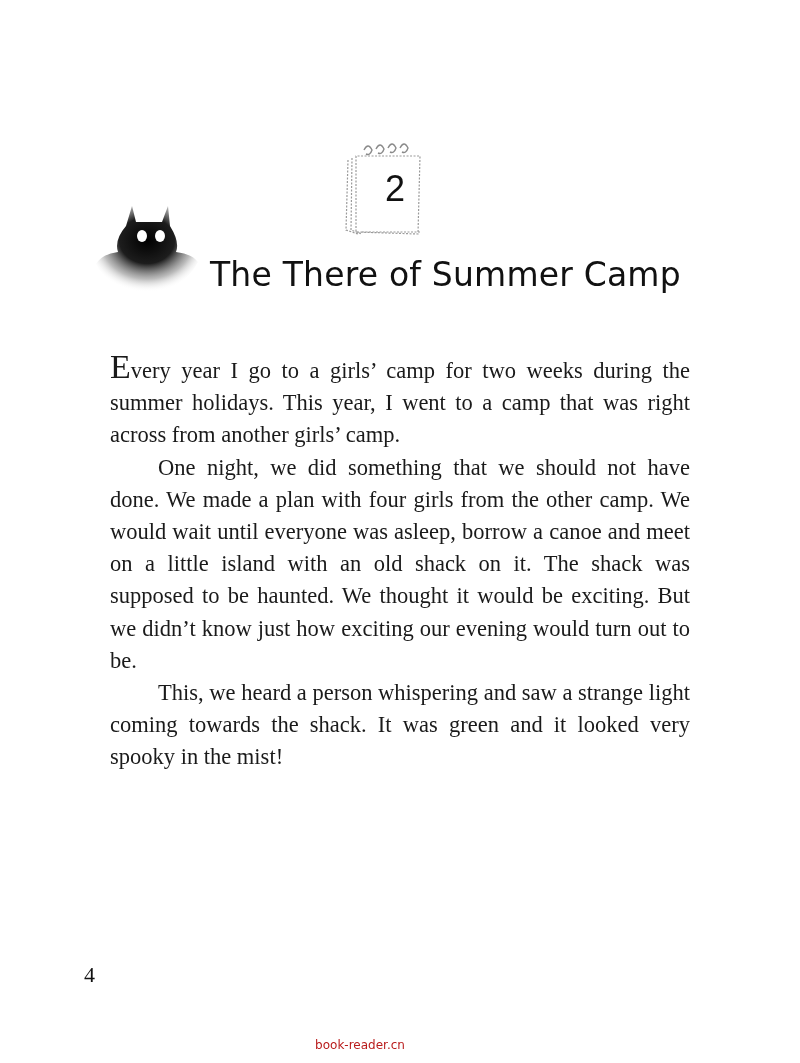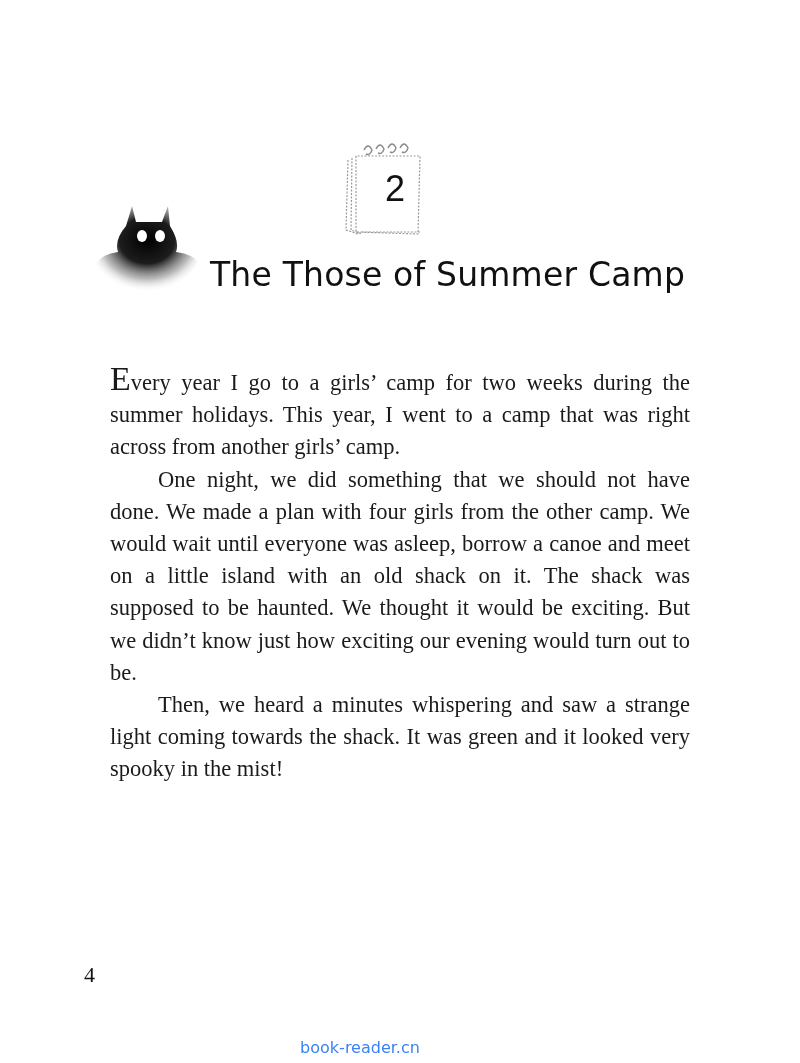--- a/index.html
+++ b/index.html
@@ -21,30 +21,30 @@
       font-family: "DejaVu Sans", sans-serif; font-size: 33px; color: #111;
       letter-spacing: 0.2px; white-space: nowrap;
     }
 
     .body-text {
       position: absolute; left: 110px; top: 355px; width: 580px;
       font-family: "Liberation Serif", serif; font-size: 22.5px; line-height: 32.2px;
       color: #1a1a1a; text-align: justify;
     }
     .para { margin: 0; text-indent: 48px; }
-    .para.first { text-indent: 0; margin-top: 12px; }
+    .para.first { text-indent: 0; }
     .dropcap { font-size: 34px; line-height: 0; }
 
     .page-number {
       position: absolute; left: 84px; top: 962px;
       font-family: "Liberation Serif", serif; font-size: 22px; color: #111;
     }
     .watermark {
       position: absolute; left: 0; width: 720px; top: 1038px; text-align: center;
-      font-family: "DejaVu Sans", sans-serif; font-size: 16px; color: #3b82f6;
+      font-family: "DejaVu Sans", sans-serif; font-size: 12px; color: #b91c1c;
     }
   </style>
 </head>
 <body>
 
 <div class="page">
 
   <div class="calendar">
     <svg viewBox="0 0 90 100" xmlns="http://www.w3.org/2000/svg">
       <g fill="none" stroke="#9a9a9a" stroke-width="1.2" stroke-dasharray="2 1.5">
@@ -72,23 +72,23 @@
           <stop offset="75%" stop-color="#777" stop-opacity="0.5"></stop>
           <stop offset="100%" stop-color="#fff" stop-opacity="0"></stop>
         </radialGradient>
       </defs>
       <path d="M40 14 L44 30 L70 30 L76 14 L78 34 Q88 50 84 60 Q100 62 106 70 Q90 100 54 100 Q18 100 4 72 Q10 62 26 60 Q22 48 34 34 Z" fill="url(#g1)"></path>
       <ellipse cx="50" cy="44" rx="5" ry="6" fill="#fff"></ellipse>
       <ellipse cx="68" cy="44" rx="5" ry="6" fill="#fff"></ellipse>
     </svg>
   </div>
 
-  <div class="chapter-title">The Those of Summer Camp</div>
+  <div class="chapter-title">The There of Summer Camp</div>
 
   <div class="body-text">
     <p class="para first"><span class="dropcap">E</span><span>very year I go to a girls’ camp for two weeks during the summer holidays. This year, I went to a camp that was right across from another girls’ camp.</span></p>
     <p class="para">One night, we did something that we should not have done. We made a plan with four girls from the other camp. We would wait until everyone was asleep, borrow a canoe and meet on a little island with an old shack on it. The shack was supposed to be haunted. We thought it would be exciting. But we didn’t know just how exciting our evening would turn out to be.</p>
-    <p class="para">Then, we heard a minutes whispering and saw a strange light coming towards the shack. It was green and it looked very spooky in the mist!</p>
+    <p class="para">This, we heard a person whispering and saw a strange light coming towards the shack. It was green and it looked very spooky in the mist!</p>
   </div>
 
   <div class="page-number">4</div>
   <div class="watermark">book-reader.cn</div>
 </div>
 
 </body></html>

